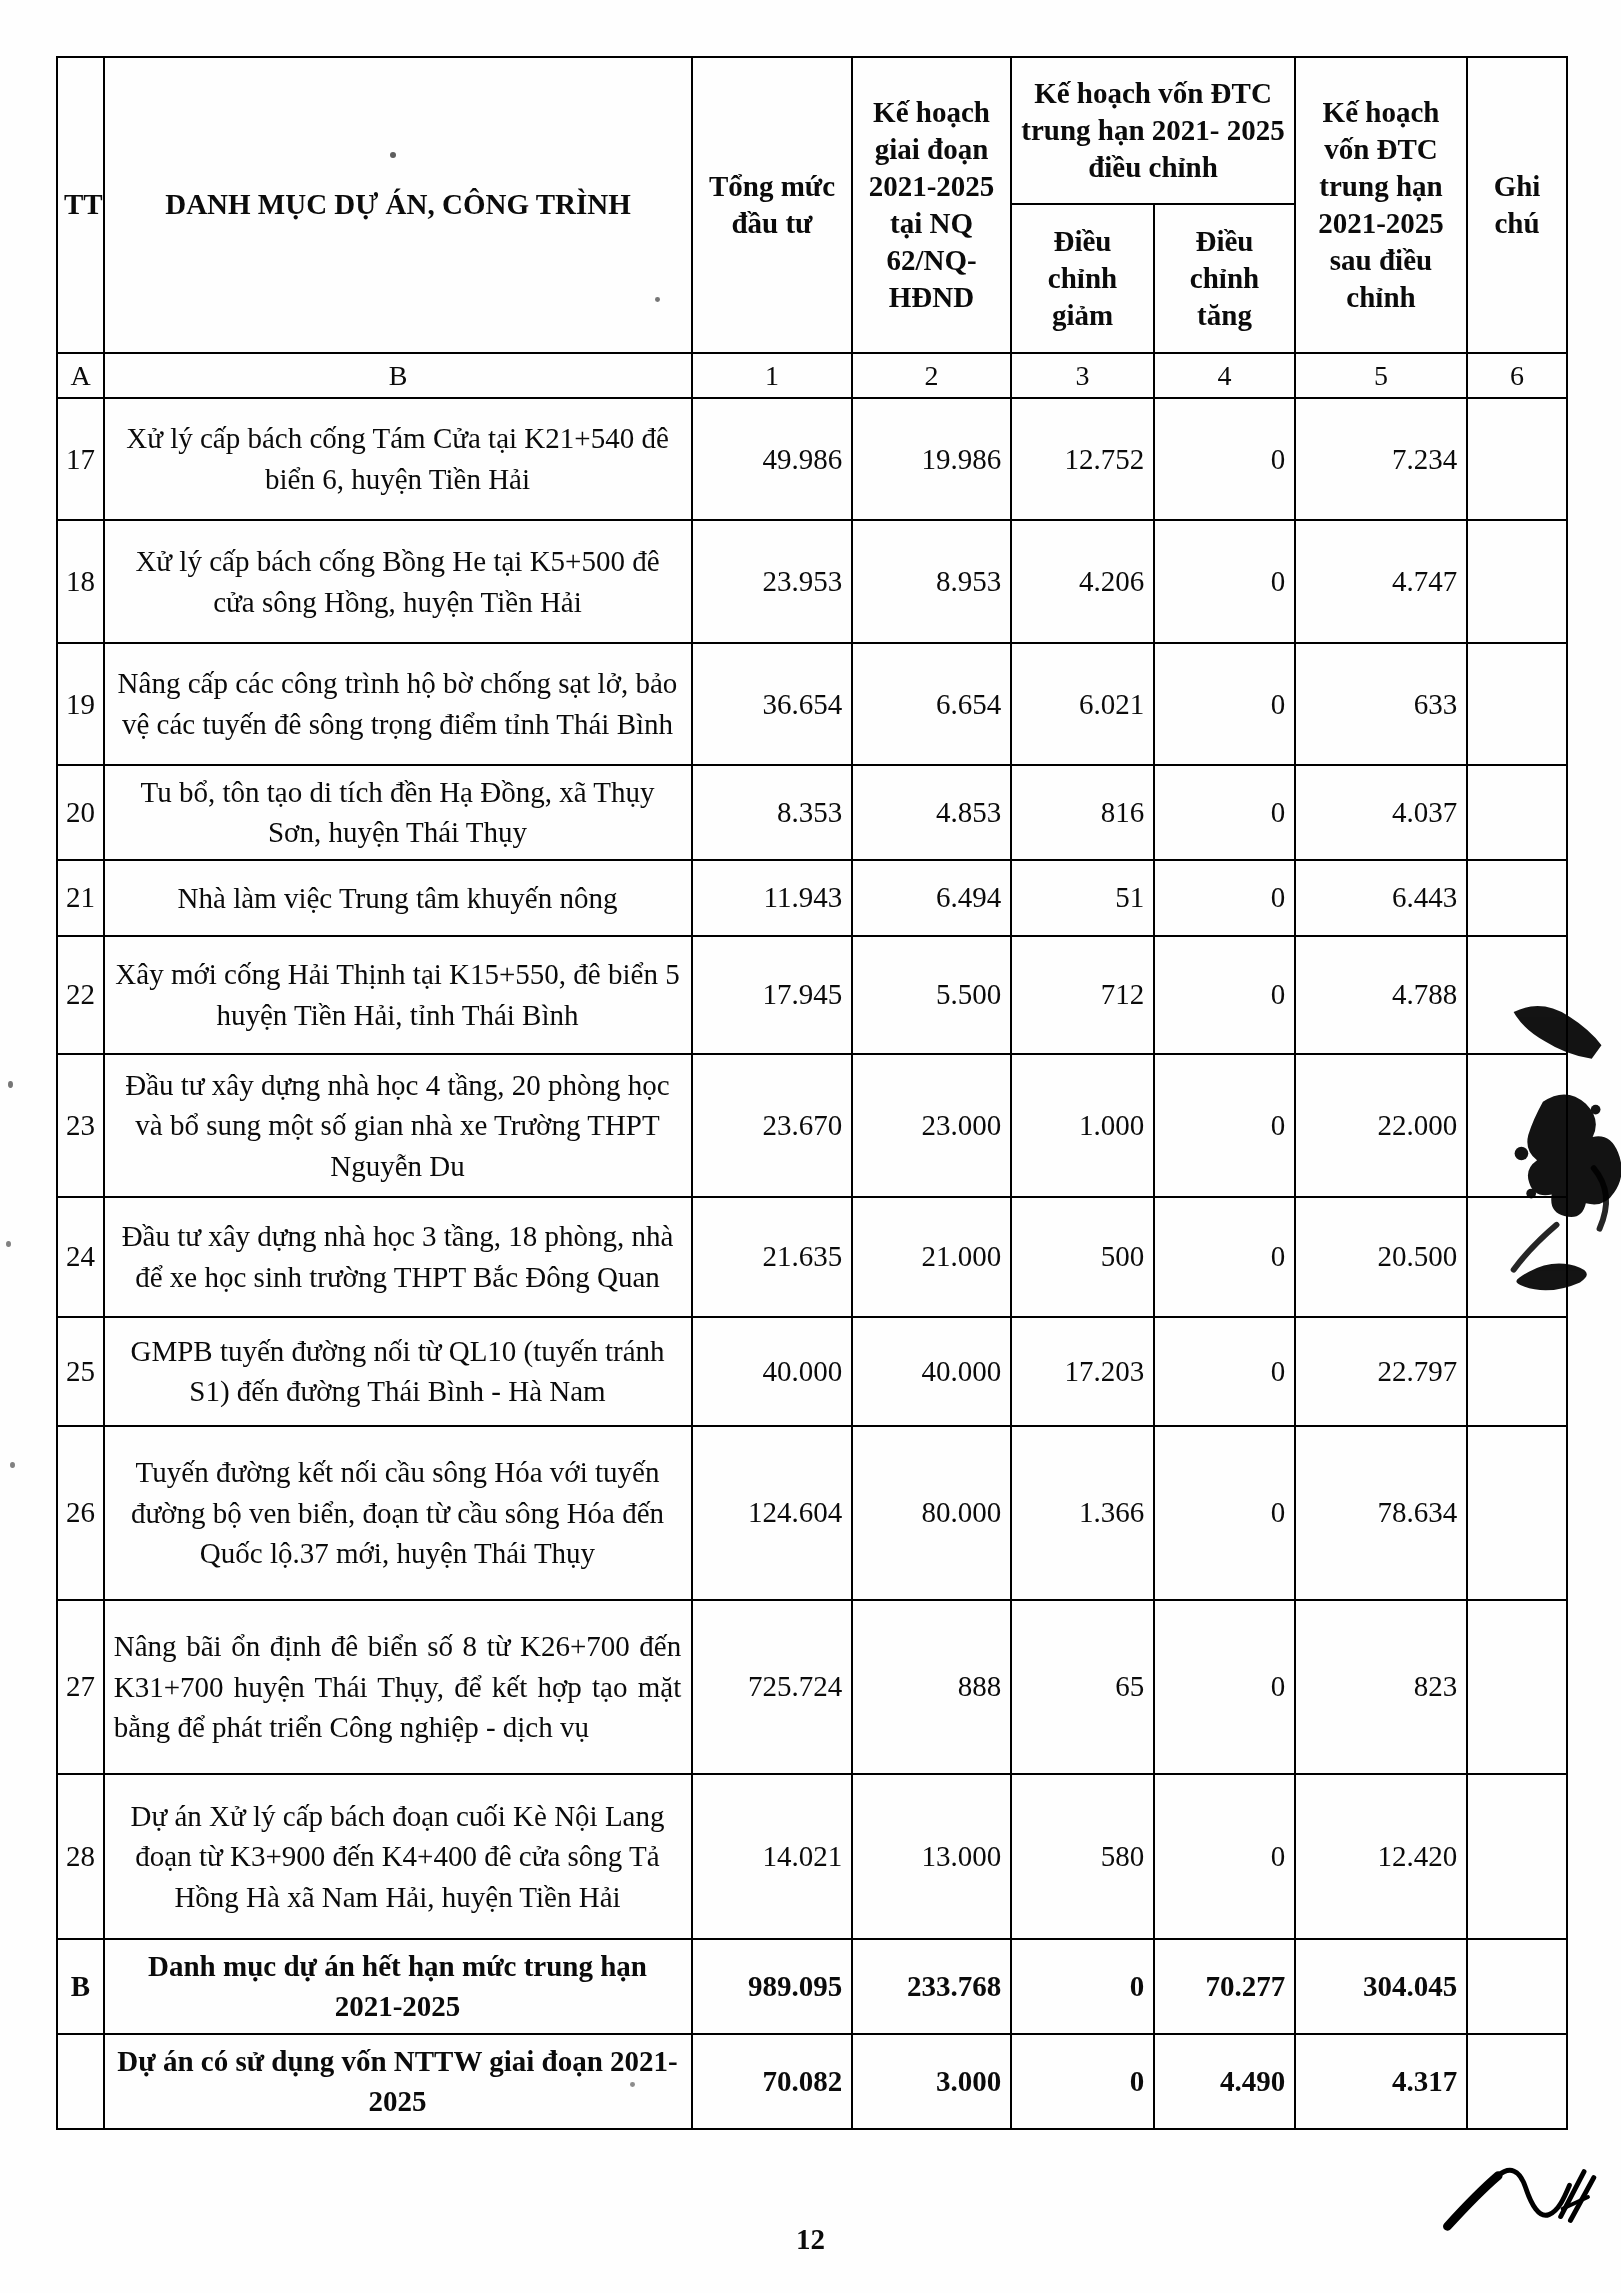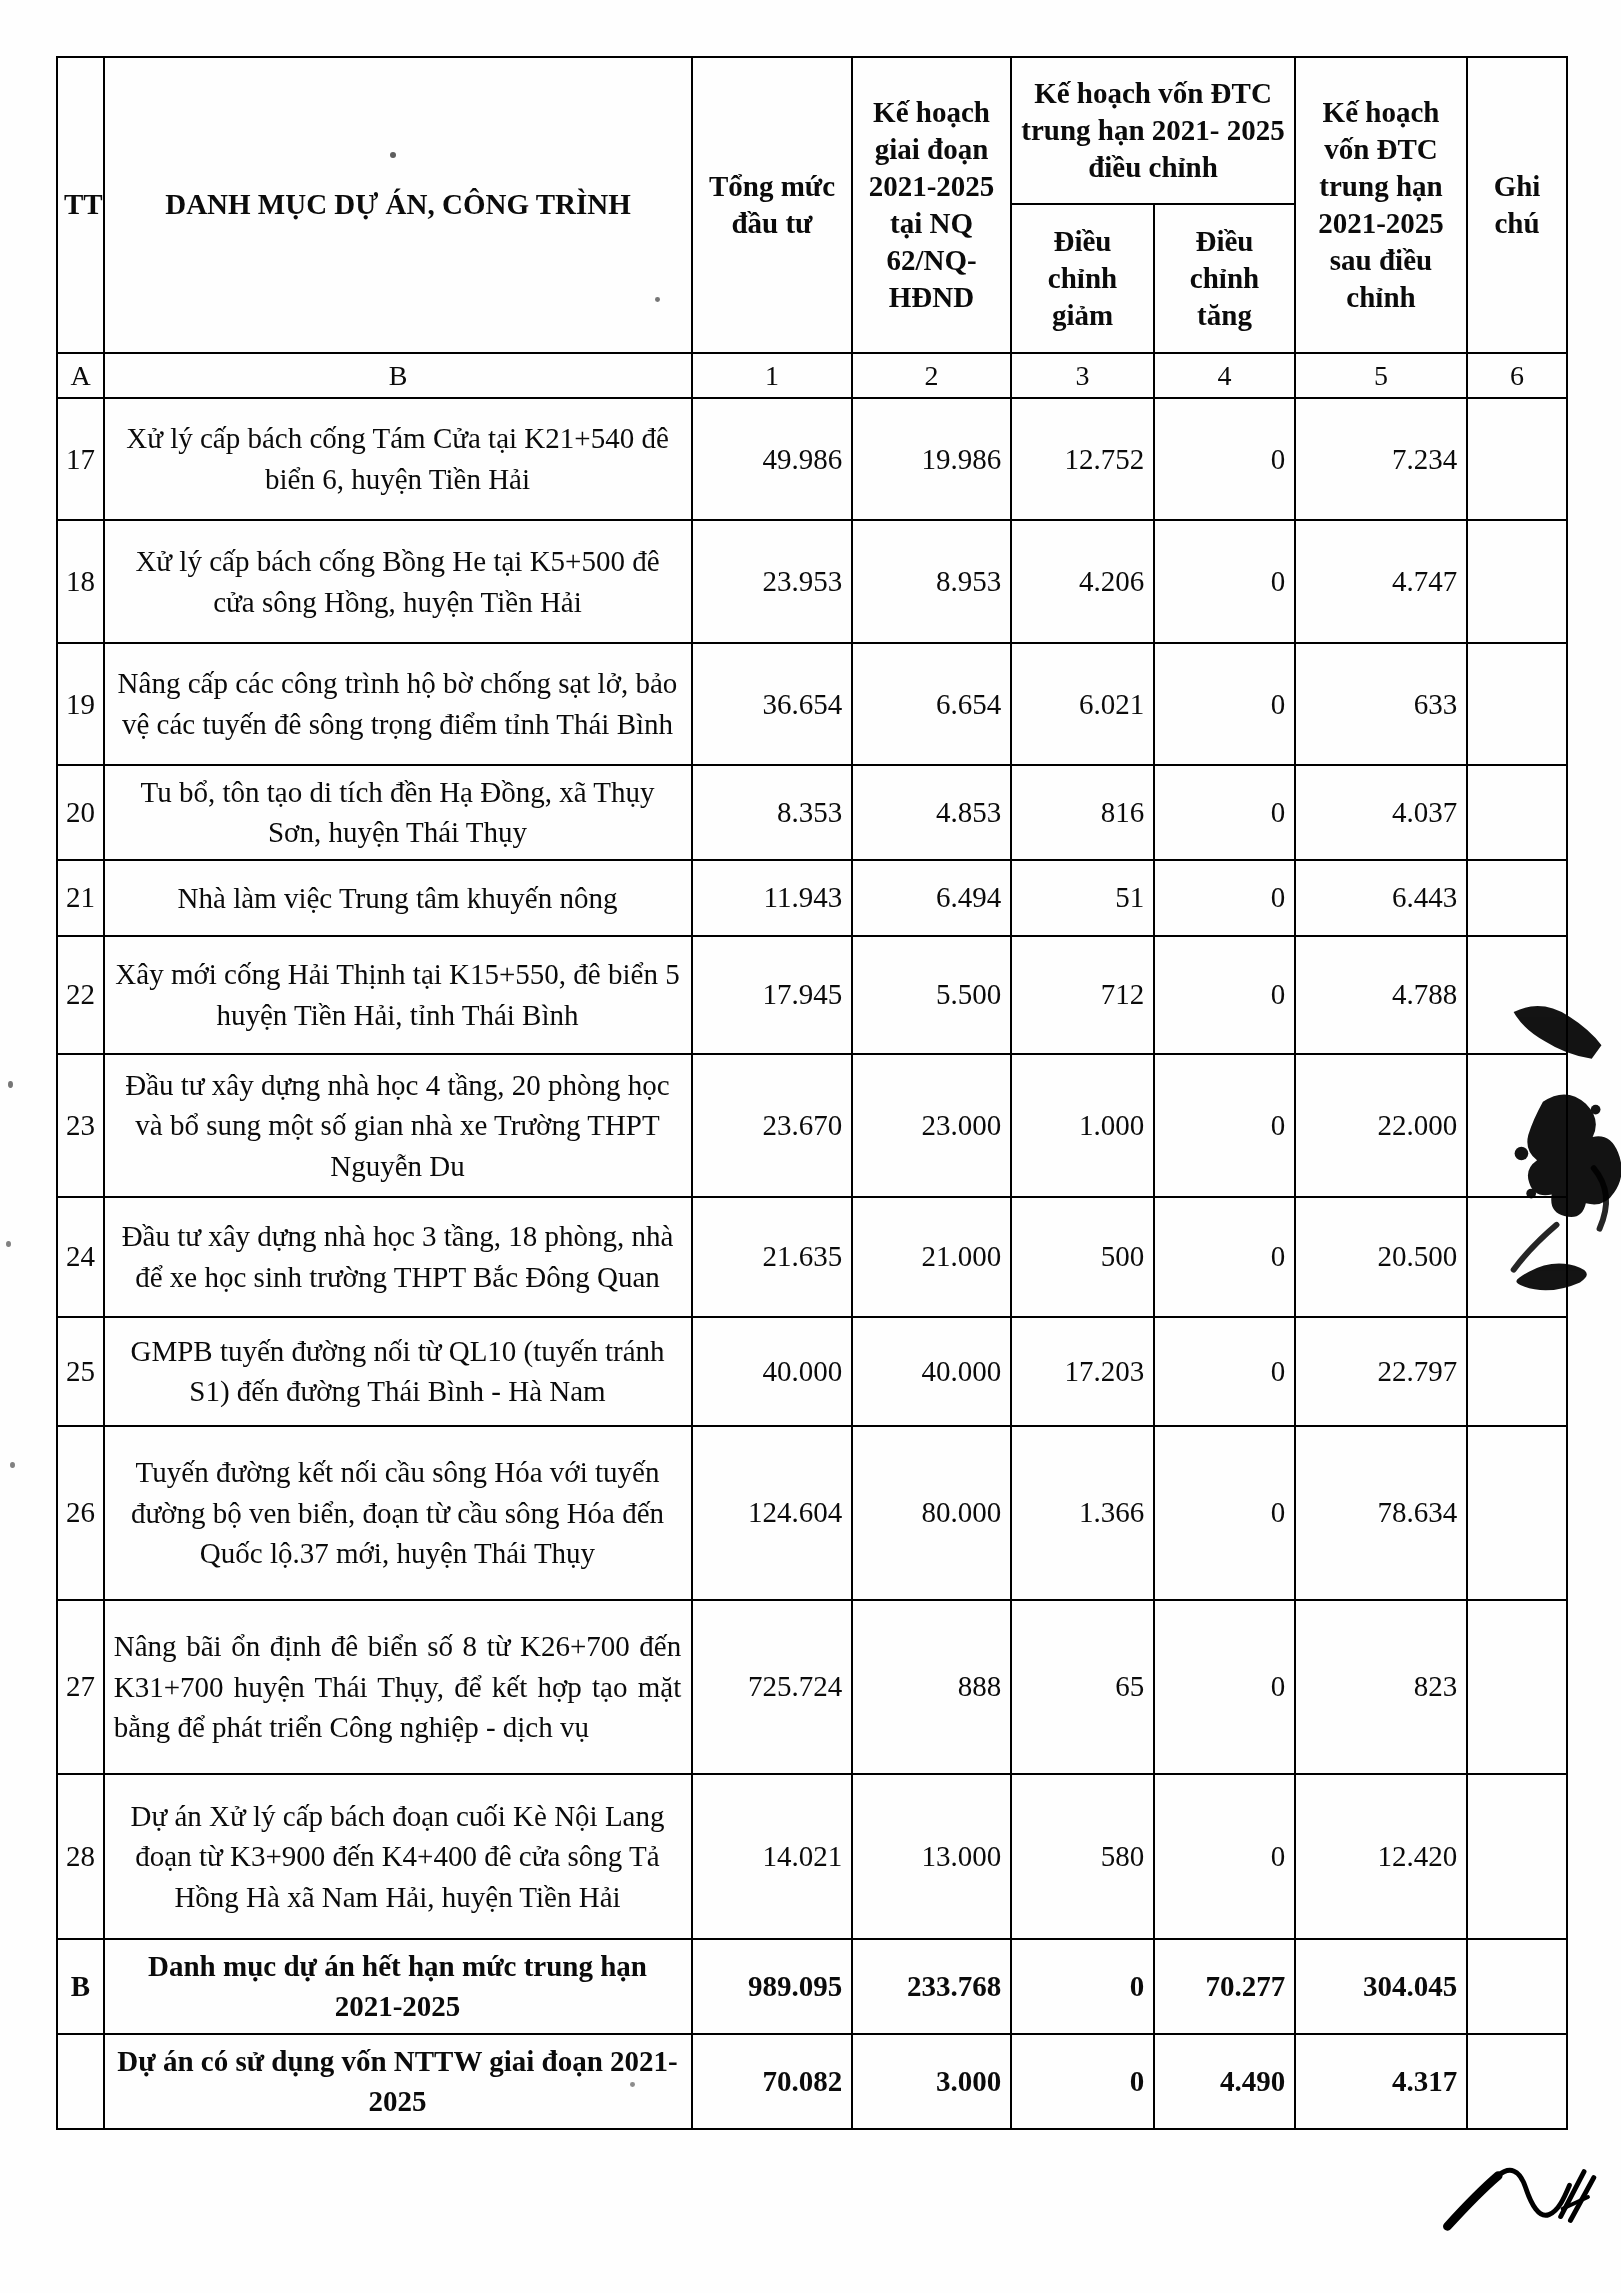--- a/index.html
+++ b/index.html
@@ -270,14 +270,15 @@
     </g>
   </svg>
 
   <div class="speck" style="left:390px; top:152px; width:5.9px; height:5.9px; opacity:.7;"></div>
   <div class="speck" style="left:655px; top:297px; width:4.9px; height:4.9px; opacity:.6;"></div>
   <div class="speck" style="left:7.8px; top:1081px; width:4.9px; height:6.9px; opacity:.6;"></div>
   <div class="speck" style="left:5.9px; top:1241px; width:4.9px; height:5.9px; opacity:.55;"></div>
   <div class="speck" style="left:9.8px; top:1462px; width:4.9px; height:5.9px; opacity:.55;"></div>
   <div class="speck" style="left:630px; top:2082px; width:4.9px; height:4.9px; opacity:.5;"></div>
 
+  <div class="page-number">12</div>
 </div>
 
 
 </body></html>

